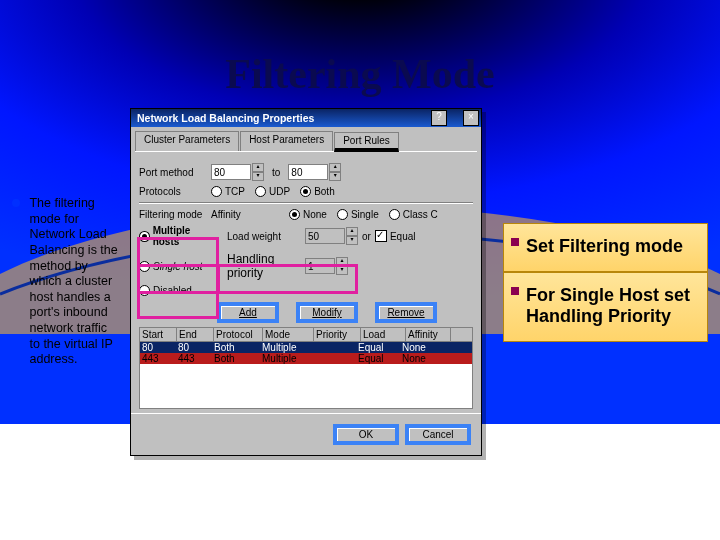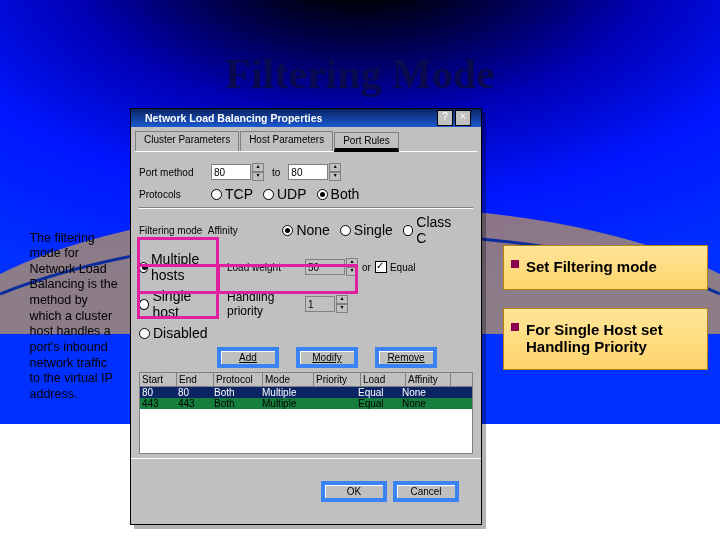--- a/index.html
+++ b/index.html
@@ -21,70 +21,69 @@
   .body-row{display:flex;padding:10px 12px 0 12px;align-items:center;position:relative;z-index:2;}
   .bullet-col{width:112px;font-size:12.5px;line-height:1.25;color:#000;}
   .bullet-col .dot{display:inline-block;width:8px;height:8px;background:#002fff;border-radius:50%;vertical-align:top;margin:3px 6px 0 0;}
   .bullet-col .btxt{display:inline-block;width:90px;vertical-align:top;}
 
   
   .callouts{width:205px;margin-left:auto;}
   .callout{
     background:linear-gradient(#ffe59a,#ffd46a);
     border:1px solid #b8860b;
-    color:#000;font-size:15px;font-weight:bold;
+    color:#000;font-size:18px;font-weight:bold;
     padding:12px 10px 14px 22px;
-    margin-bottom:18px;
     position:relative;
   }
   .callout .sq{position:absolute;left:7px;top:14px;width:8px;height:8px;background:#8a0050;}
 
   
   .dlg{
     width:350px;background:#c0c0c0;border:1px solid #000;font-size:10.5px;color:#000;
     box-shadow:4px 4px 0 rgba(0,0,0,.3);
     margin-left:6px;
   }
   .titlebar{
     height:18px;background:linear-gradient(#0a2464,#1a5ad0);
-    display:flex;align-items:center;color:#fff;padding:0 10px;
+    display:flex;align-items:center;color:#fff;padding:0 2px;gap:14px;
   }
   .titlebar .txt{font-weight:bold;font-size:10.5px;padding-left:4px;flex:1;}
   .titlebar .tbtn{width:14px;height:14px;background:#c0c0c0;border:1px solid #000;margin-left:2px;line-height:12px;text-align:center;font-size:10px;}
   .tabs{display:flex;padding:4px 0 0 4px;}
   .tab{padding:2px 8px;border:1px solid #808080;border-bottom:none;background:#c0c0c0;font-size:10px;margin-right:1px;}
   .tab.active{background:#c0c0c0;position:relative;top:1px;border-bottom:4px solid #000000;}
   .tabs-line{border-top:1px solid #fff;margin:0 4px;}
   .form{padding:6px 8px 4px 8px;}
   .row{display:flex;align-items:center;margin:5px 0;}
   .lbl{width:72px;font-size:10px;}
   .lbl2{width:78px;font-size:10px;}
   .lbl3{width:78px;font-size:12px;}
   .spin{display:inline-flex;align-items:center;}
   .spin input{width:34px;height:14px;font-size:10px;border:1px solid #808080;background:#fff;padding:0 2px;}
   .updn{display:inline-flex;flex-direction:column;margin-left:1px;}
   .updn div{width:10px;height:7px;border:1px solid #808080;background:#c0c0c0;font-size:6px;line-height:5px;text-align:center;}
-  .radio{display:inline-flex;align-items:center;margin-right:10px;font-size:14px;}
+  .radio{display:inline-flex;align-items:center;margin-right:10px;font-size:10px;}
   .radio .r{width:9px;height:9px;border:1px solid #000;border-radius:50%;background:#fff;margin-right:3px;display:inline-block;position:relative;}
   .radio.sel .r::after{content:"";position:absolute;width:5px;height:5px;background:#000;border-radius:50%;left:2px;top:2px;}
   .cb{width:10px;height:10px;border:1px solid #000;background:#fff;display:inline-block;margin-right:3px;position:relative;}
   .cb.sel::after{content:"✓";position:absolute;left:0;top:-2px;font-size:10px;}
   .hr{border-top:1px solid #808080;border-bottom:1px solid #fff;margin:3px 0;}
   .btn{display:inline-block;min-width:54px;padding:1px 0;border:4px solid #3b82f6;background:#c0c0c0;text-align:center;font-size:10px;box-shadow:inset 1px 1px 0 #fff;}
   .btn-row{display:flex;justify-content:space-between;margin:6px 0 2px 78px;width:220px;}
   .btn.u{text-decoration:underline;}
   
   .thdr{display:flex;background:#c0c0c0;border:1px solid #808080;margin-top:4px;}
   .thdr div{padding:1px 2px;border-right:1px solid #808080;font-size:10px;}
-  .trow{display:flex;background:#15803d;border-left:1px solid #808080;border-right:1px solid #808080;}
+  .trow{display:flex;background:#b91c1c;border-left:1px solid #808080;border-right:1px solid #808080;}
   .trow.sel{background:#0a2464;color:#fff;}
   .trow div{padding:0 2px;font-size:10px;}
   .col-s{width:32px;} .col-e{width:32px;} .col-p{width:44px;} .col-m{width:46px;} .col-pr{width:42px;} .col-l{width:40px;} .col-a{width:40px;}
   .tbl-fill{height:44px;background:#fff;border:1px solid #808080;border-top:none;}
-  .okrow{display:flex;justify-content:flex-end;padding:22px;border-top:1px solid #fff;}
+  .okrow{display:flex;justify-content:flex-end;padding:10px;border-top:1px solid #fff;}
   .okrow .btn{margin-left:6px;min-width:58px;}
 
   
   .hi{position:absolute;border:3px solid #e020a0;pointer-events:none;z-index:5;}
 </style>
 </head>
 <body>
 
 <div class="slide">
   <div class="title">Filtering Mode</div>
@@ -163,39 +162,39 @@
               <span class="r"></span>
               <span>Single</span>
             </span>
           <span class="radio">
               <span class="r"></span>
               <span>Class C</span>
             </span>
         </div>
 
         <div class="row">
-          <span class="radio sel" style="width:78px;">
+          <span class="radio sel" style="width:78px;font-weight:bold;">
               <span class="r"></span>
               <span>Multiple hosts</span>
             </span>
           <span class="lbl2">Load weight</span>
           <span class="spin">
             <input style="background: rgb(192, 192, 192);" value="50">
             <span class="updn">
                 <div>▴</div>
                 <div>▾</div>
               </span>
           </span>
           <span style="margin:0 4px;font-size:10px;">or</span>
           <span class="cb sel"></span>
           <span style="font-size:10px;">Equal</span>
         </div>
 
         <div class="row">
-          <span class="radio" style="width:78px;">
+          <span class="radio" style="width:78px;font-style:italic;">
               <span class="r"></span>
               <span>Single host</span>
             </span>
           <span class="lbl3">Handling priority</span>
           <span class="spin">
             <input style="width: 24px; background: rgb(192, 192, 192);" value="1">
             <span class="updn">
                 <div>▴</div>
                 <div>▾</div>
               </span>

